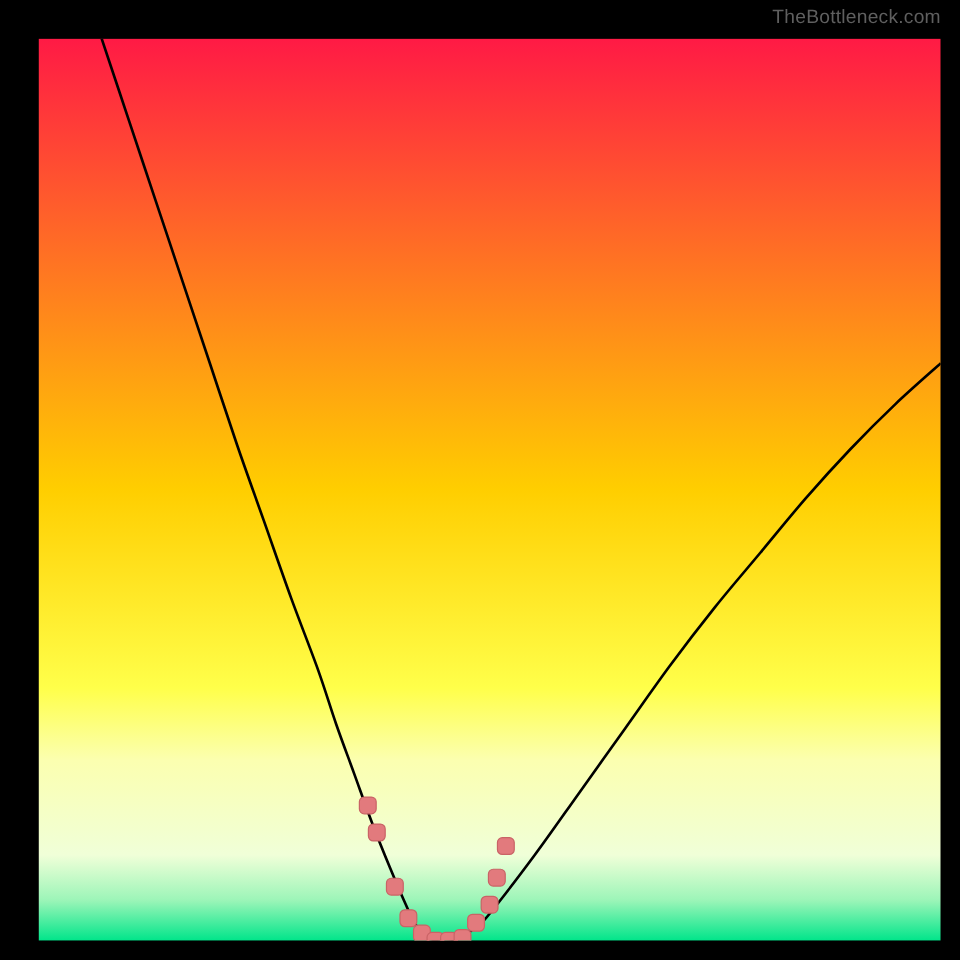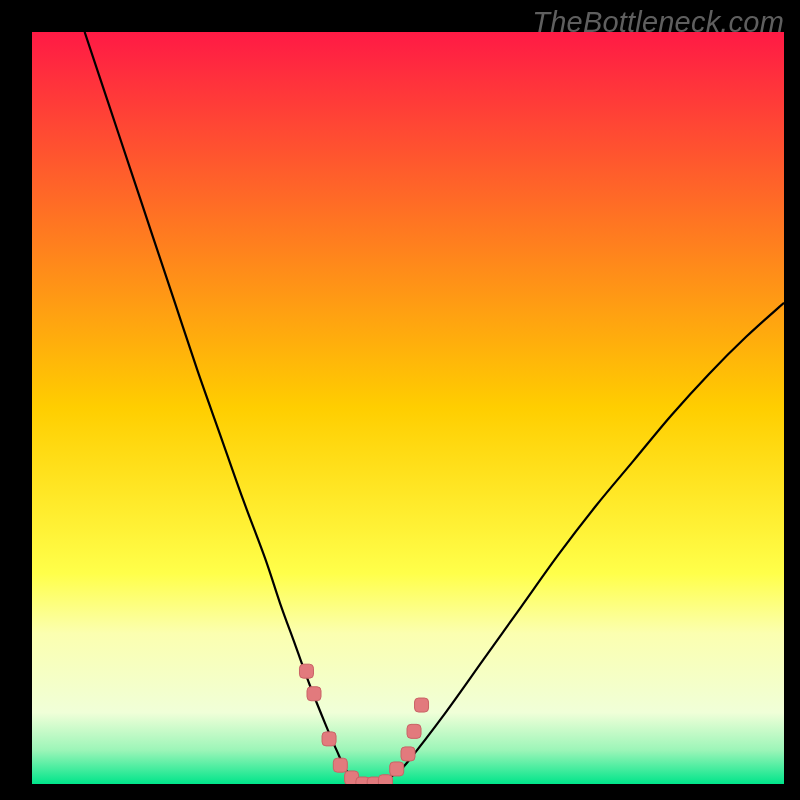--- a/index.html
+++ b/index.html
@@ -39,24 +39,23 @@
     left: 0;
     top: 0;
     width: 100%;
     height: 100%;
   }
   .watermark {
     position: absolute;
     top: 6px;
     right: 16px;
     color: #5f5f5f;
-    font-size: 29px;
+    font-size: 16px;
     font-weight: 500;
     letter-spacing: 0.2px;
-    font-style: italic;
   }
 </style>
 </head>
 <body>
 
 <div class="frame">
 
   <div class="plot-area">
 
     <svg class="gradient-bg" viewBox="0 0 752 752" preserveAspectRatio="none">

